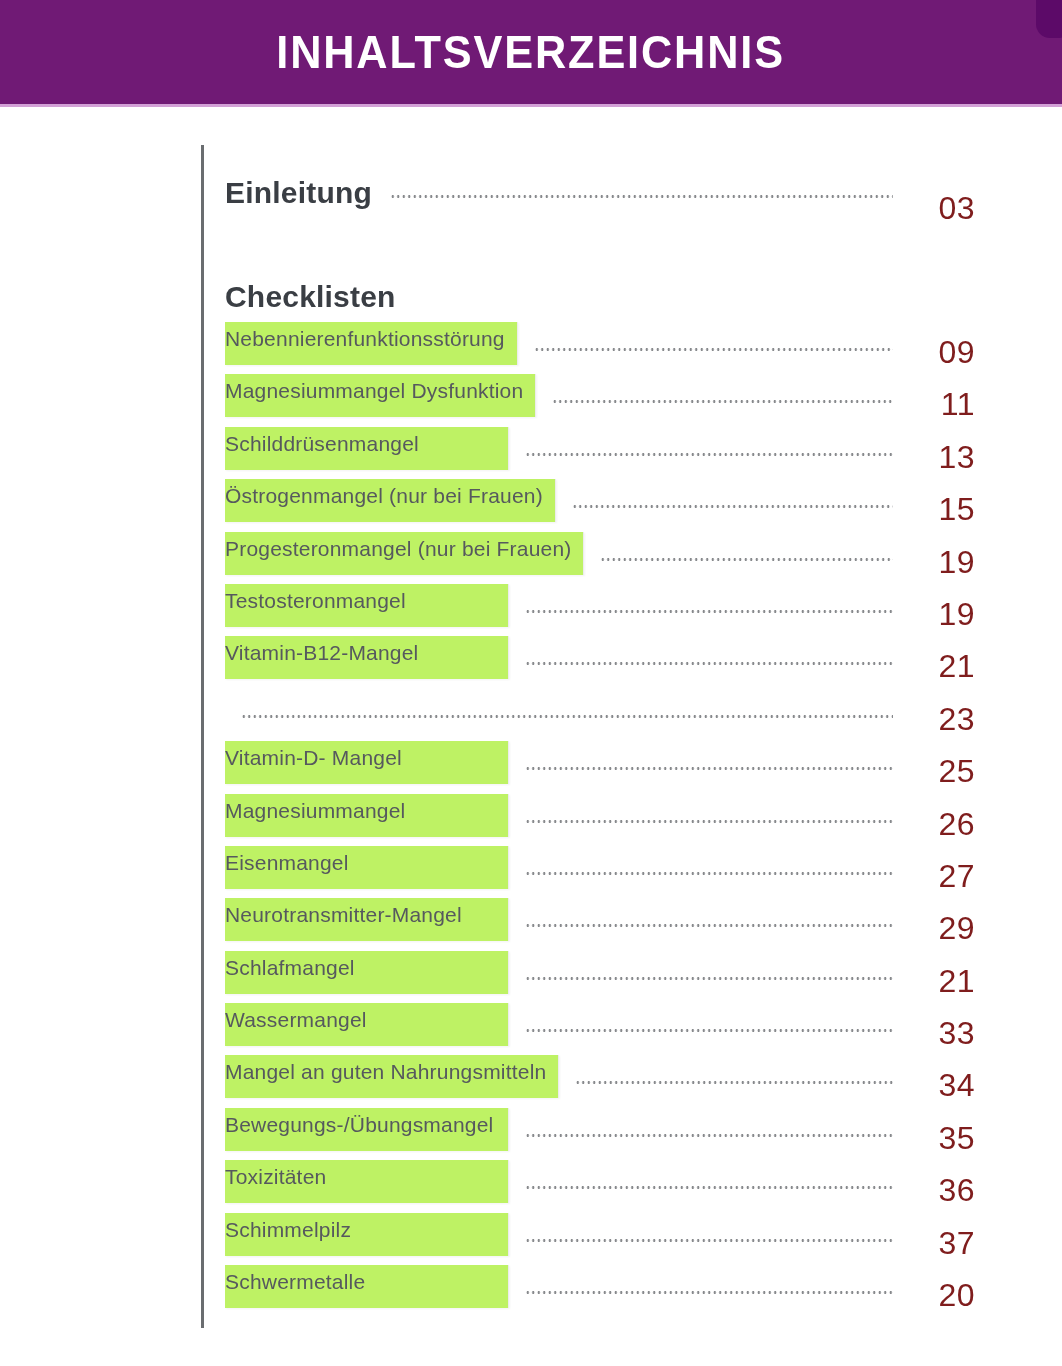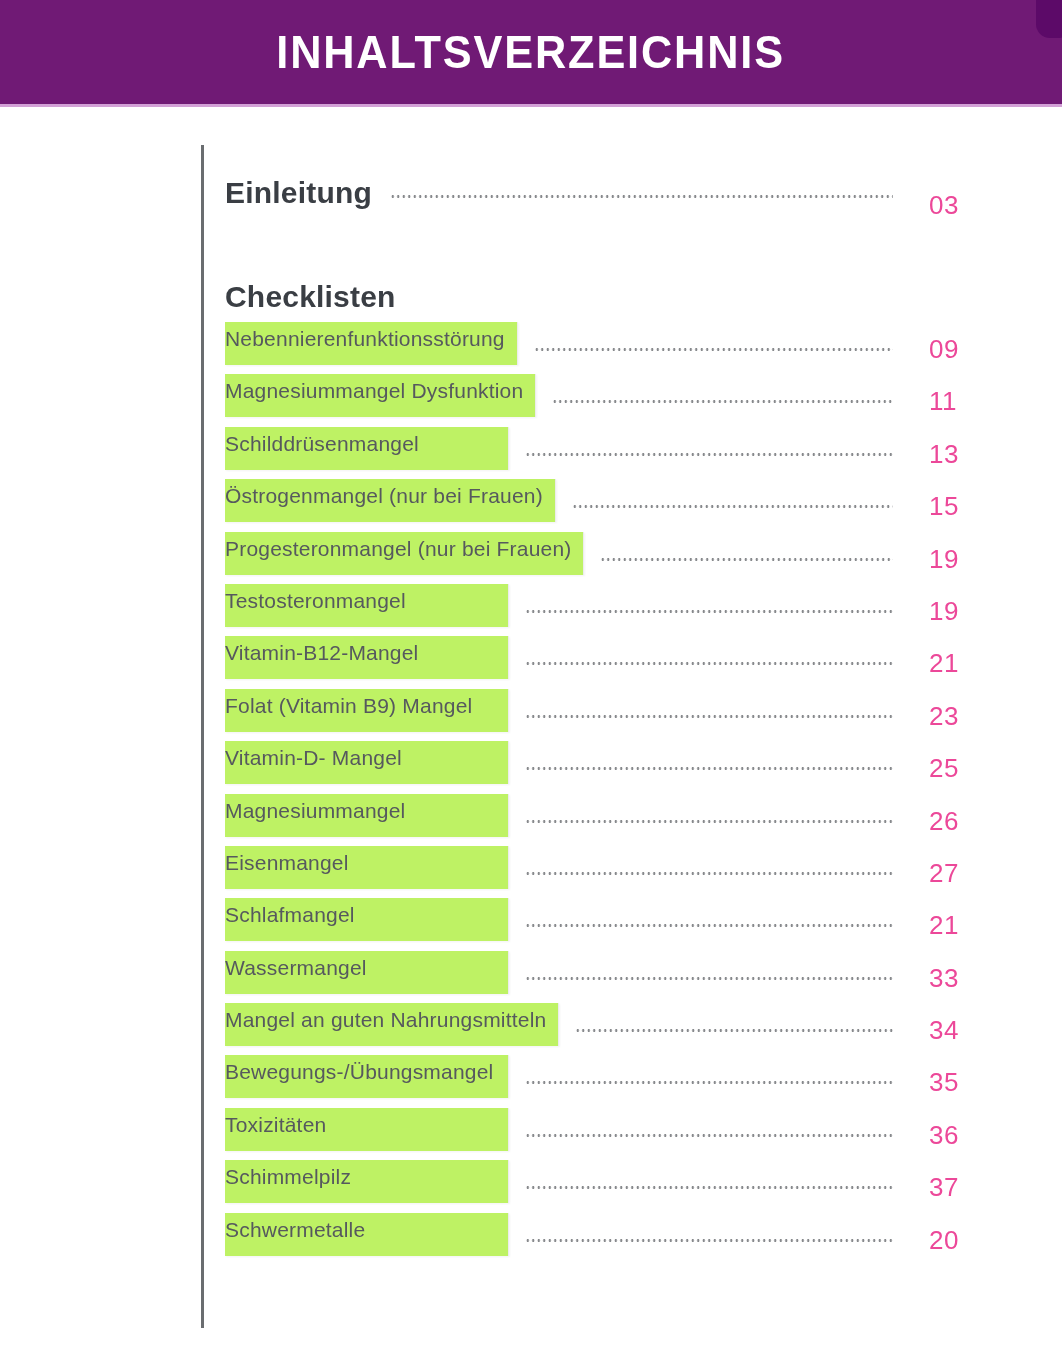--- a/index.html
+++ b/index.html
@@ -107,24 +107,24 @@
     background-image: radial-gradient(circle, #87898c 1.1px, transparent 1.45px);
     background-size: 5.5px 3px;
     background-repeat: repeat-x;
     background-position: left center;
   }
   .intro-row .dots { margin-top: 19px; margin-left: 18px; }
   .page-num {
     flex: none;
     width: 46px;
     margin-top: 12px;
-    font-size: 26px;
-    color: #ec4899;
+    font-size: 32px;
+    color: #7f1d1d;
     letter-spacing: 0.5px;
-    text-align: left;
+    text-align: right;
   }
   .intro-row .page-num { margin-top: 14px; }
 </style>
 </head>
 <body>
 
 <div class="page">
 
   <header class="banner">
     <div class="corner-pill"></div>
@@ -180,21 +180,20 @@
     <span class="page-num">19</span>
   </div>
 
   <div class="row">
     <span class="label-box">Vitamin-B12-Mangel</span>
     <span class="dots"></span>
     <span class="page-num">21</span>
   </div>
 
   <div class="row">
-    <span class="label-box">Folat (Vitamin B9) Mangel</span>
     <span class="dots"></span>
     <span class="page-num">23</span>
   </div>
 
   <div class="row">
     <span class="label-box">Vitamin-D- Mangel</span>
     <span class="dots"></span>
     <span class="page-num">25</span>
   </div>
 
@@ -203,20 +202,25 @@
     <span class="dots"></span>
     <span class="page-num">26</span>
   </div>
 
   <div class="row">
     <span class="label-box">Eisenmangel</span>
     <span class="dots"></span>
     <span class="page-num">27</span>
   </div>
 
+  <div class="row">
+    <span class="label-box">Neurotransmitter-Mangel</span>
+    <span class="dots"></span>
+    <span class="page-num">29</span>
+  </div>
 
   <div class="row">
     <span class="label-box">Schlafmangel</span>
     <span class="dots"></span>
     <span class="page-num">21</span>
   </div>
 
   <div class="row">
     <span class="label-box">Wassermangel</span>
     <span class="dots"></span>

